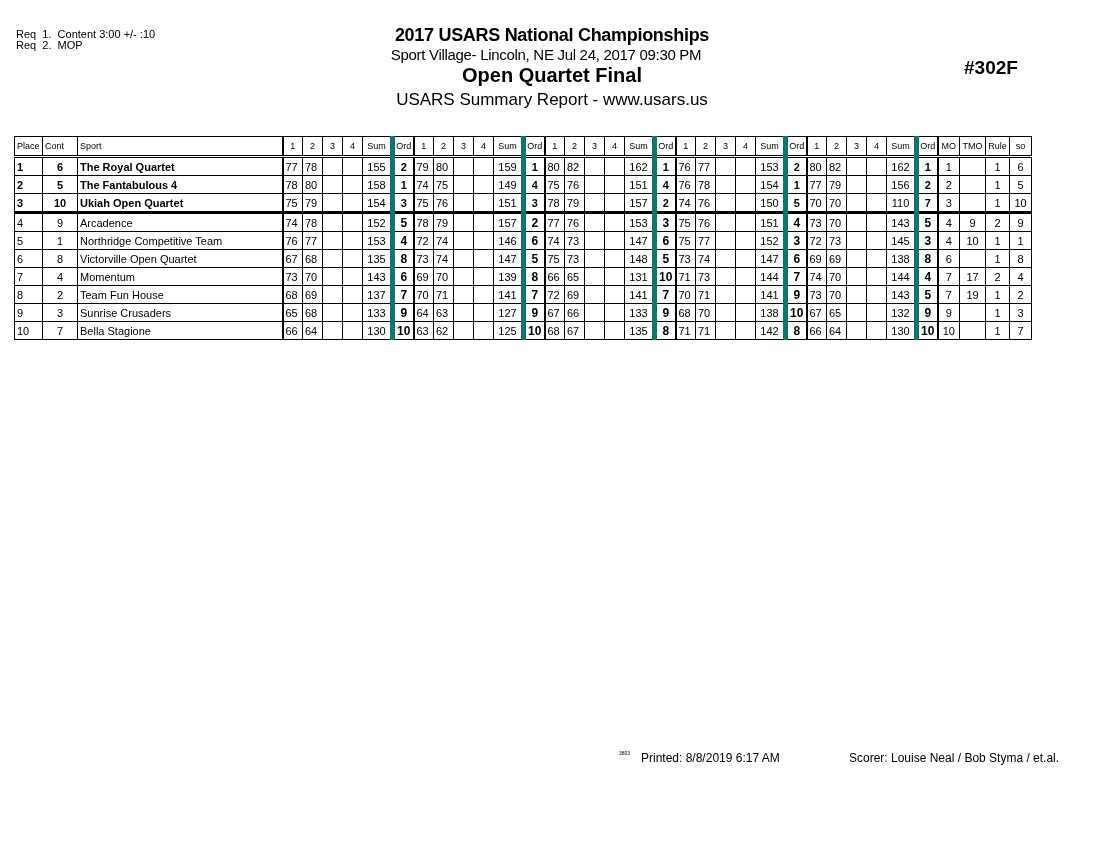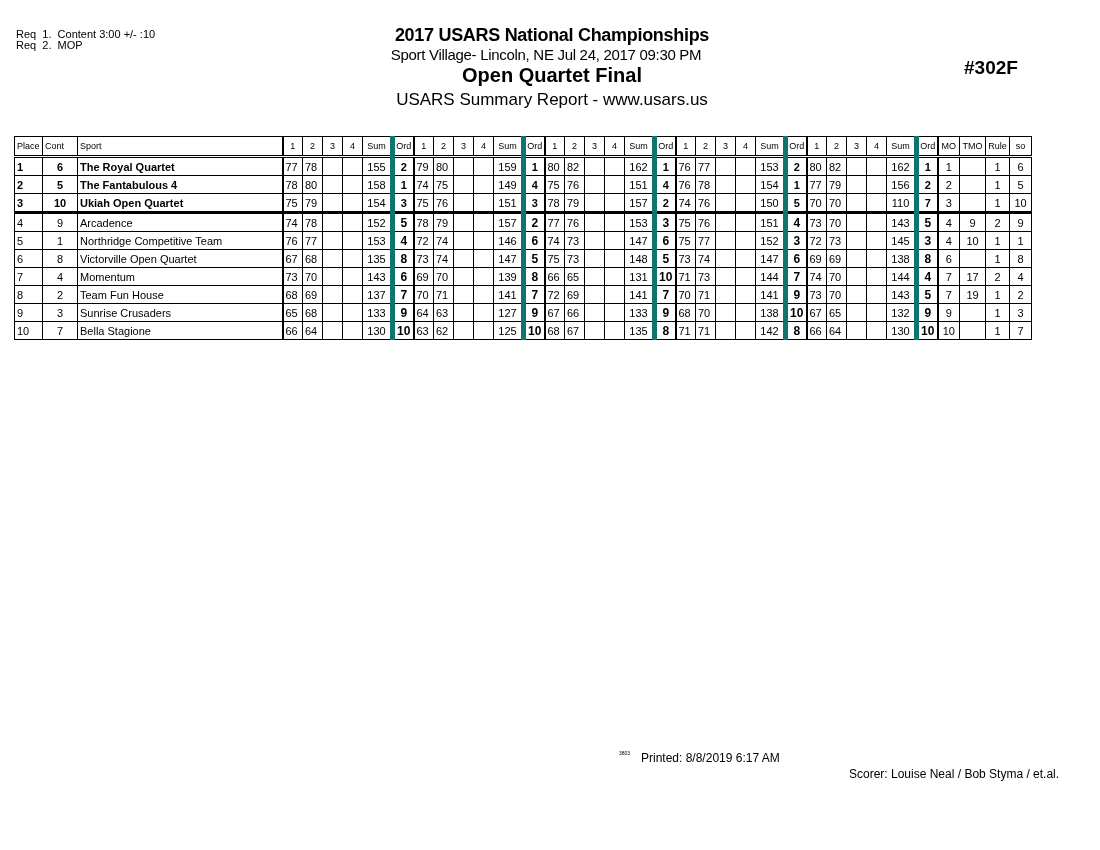--- a/index.html
+++ b/index.html
@@ -24,21 +24,21 @@
   table.res tr.colh td.ord { font-weight:normal; font-size:9px; }
   table.res td.jstart { border-left:2px solid #000; }
   table.res tr.top td.bold { font-weight:bold; }
   table.res tr.top td { font-size:11px; }
   table.res tr.sep td { border-bottom:3px solid #000; }
   table.res tr.data td { height:17px; }
   table.res td.place { text-align:left; }
 
   .footer-code { position:absolute; left:619px; top:750px; font-size:5px; }
   .footer-printed { position:absolute; left:641px; top:751px; font-size:12px; }
-  .footer-scorer { position:absolute; left:849px; top:751px; font-size:12px;margin-top:16px; }
+  .footer-scorer { position:absolute; left:849px; top:751px; font-size:12px; }
 </style>
 </head>
 <body>
 
 <div class="reqs">
   <div>Req  1.  Content 3:00 +/- :10</div>
   <div>Req  2.  MOP</div>
 </div>
 
 <div class="hdr h-title">2017 USARS National Championships</div>

